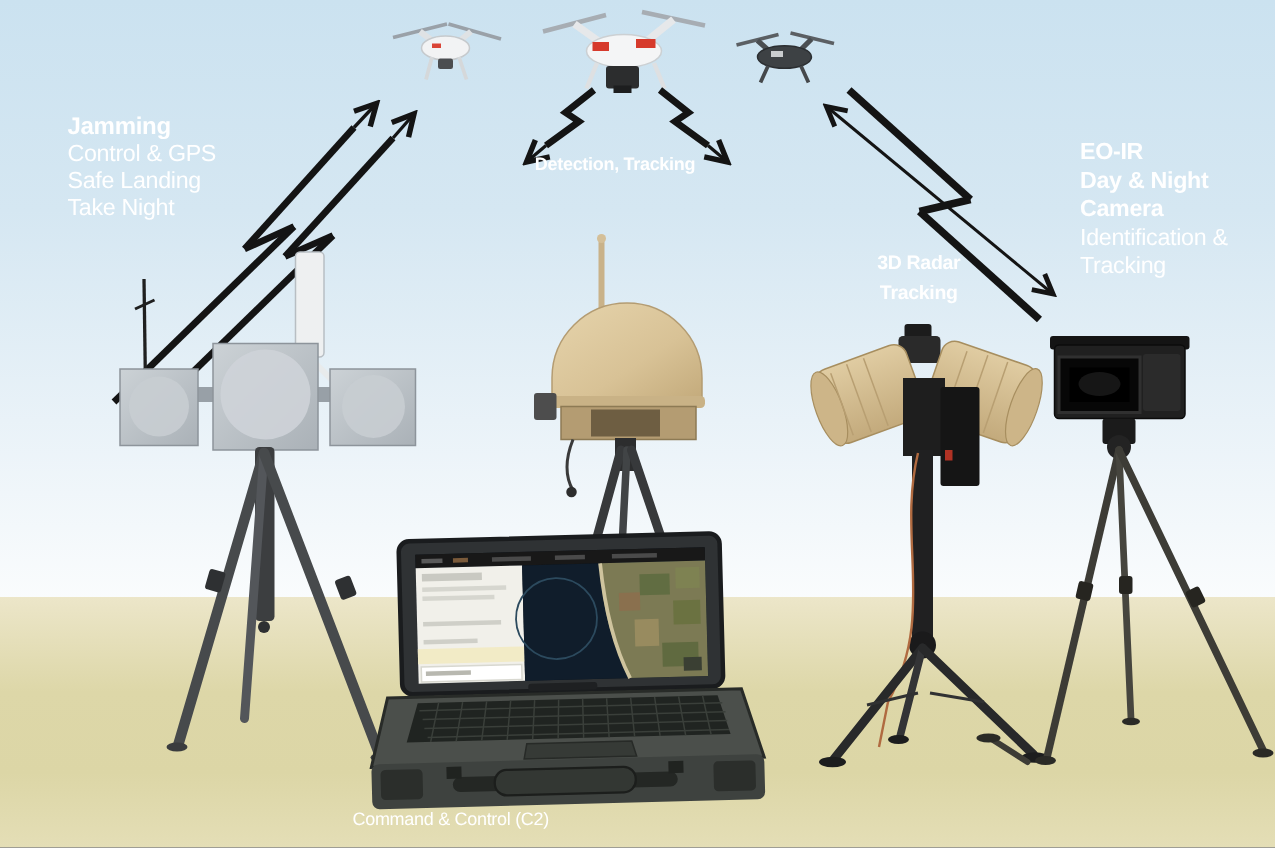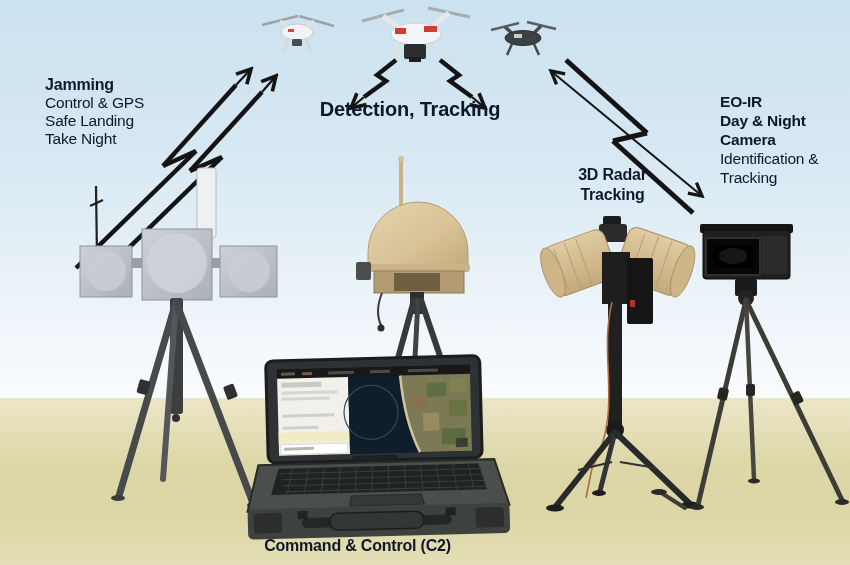--- a/index.html
+++ b/index.html
@@ -6,28 +6,28 @@
   #stage{
     position:relative;width:850px;height:565px;overflow:hidden;
     font-family:"Liberation Sans","DejaVu Sans",sans-serif;
     -webkit-font-smoothing:antialiased;
   }
   #sky{position:absolute;left:0;top:0;width:850px;height:400px;
     background:linear-gradient(180deg,#cbe2f0 0%,#d5e7f2 35%,#e9f2f8 70%,#fafcfd 100%);}
   #ground{position:absolute;left:0;top:398px;width:850px;height:167px;
     background:linear-gradient(180deg,#ece6c9 0%,#ddd7a8 38%,#dcd6a6 70%,#e4deb6 100%);}
   #scene{position:absolute;left:0;top:0;width:850px;height:565px;}
-  .lbl{position:absolute;color:#0f172a;font-size:15.5px;line-height:18px;letter-spacing:-0.2px;}
+  .lbl{position:absolute;color:#ffffff;font-size:15.5px;line-height:18px;letter-spacing:-0.2px;}
   .bold-line{font-weight:bold;}
   #lbl-jamming{left:45px;top:76px;width:170px;}
   #lbl-jamming .title{font-weight:bold;font-size:16px;}
-  #lbl-detection{left:295px;top:100px;width:230px;text-align:center;font-weight:bold;font-size:20px;line-height:19px;}
-  #lbl-radar{left:540px;top:165px;width:145px;text-align:center;font-weight:bold;font-size:16px;line-height:20px;}
+  #lbl-detection{left:295px;top:100px;width:230px;text-align:center;font-weight:bold;font-size:12px;line-height:19px;}
+  #lbl-radar{left:540px;top:165px;width:145px;text-align:center;font-weight:bold;font-size:13px;line-height:20px;}
   #lbl-eoir{left:720px;top:92px;width:140px;line-height:19px;}
-  #lbl-c2{left:235px;top:537px;width:245px;text-align:center;font-weight:bold;font-size:16px;}
+  #lbl-c2{left:235px;top:537px;width:245px;text-align:left;font-weight:normal;font-size:12px;}
 </style>
 </head>
 <body>
 
 <div id="stage">
   <div id="sky"></div>
   <div id="ground"></div>
 
   <svg id="scene" viewBox="0 0 850 565">
     <defs>

